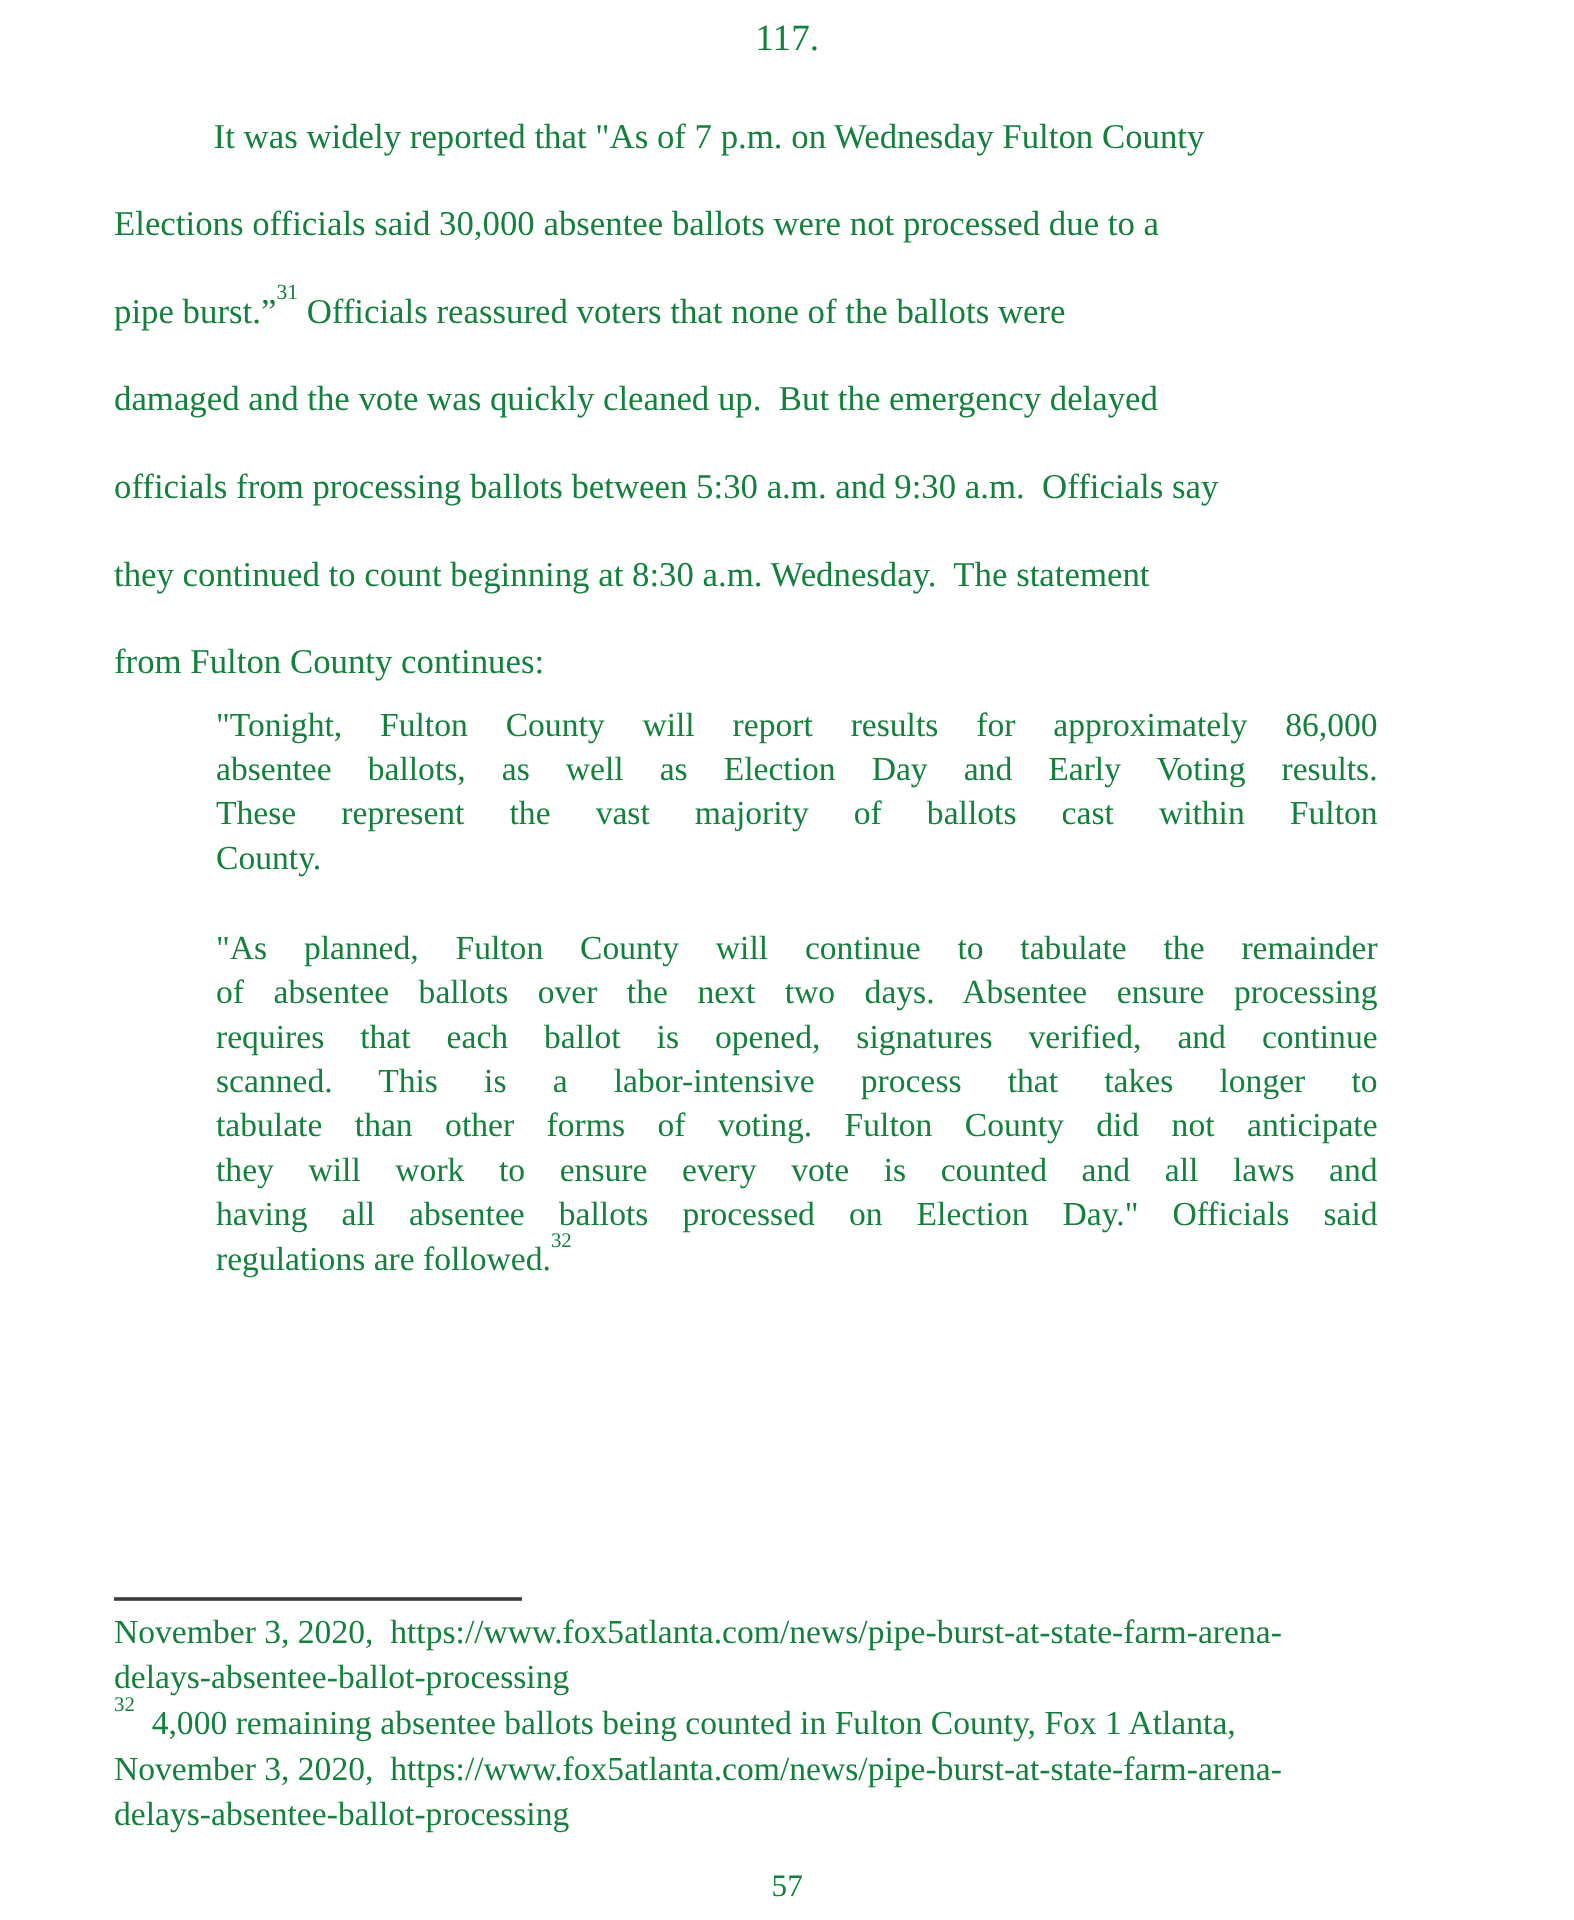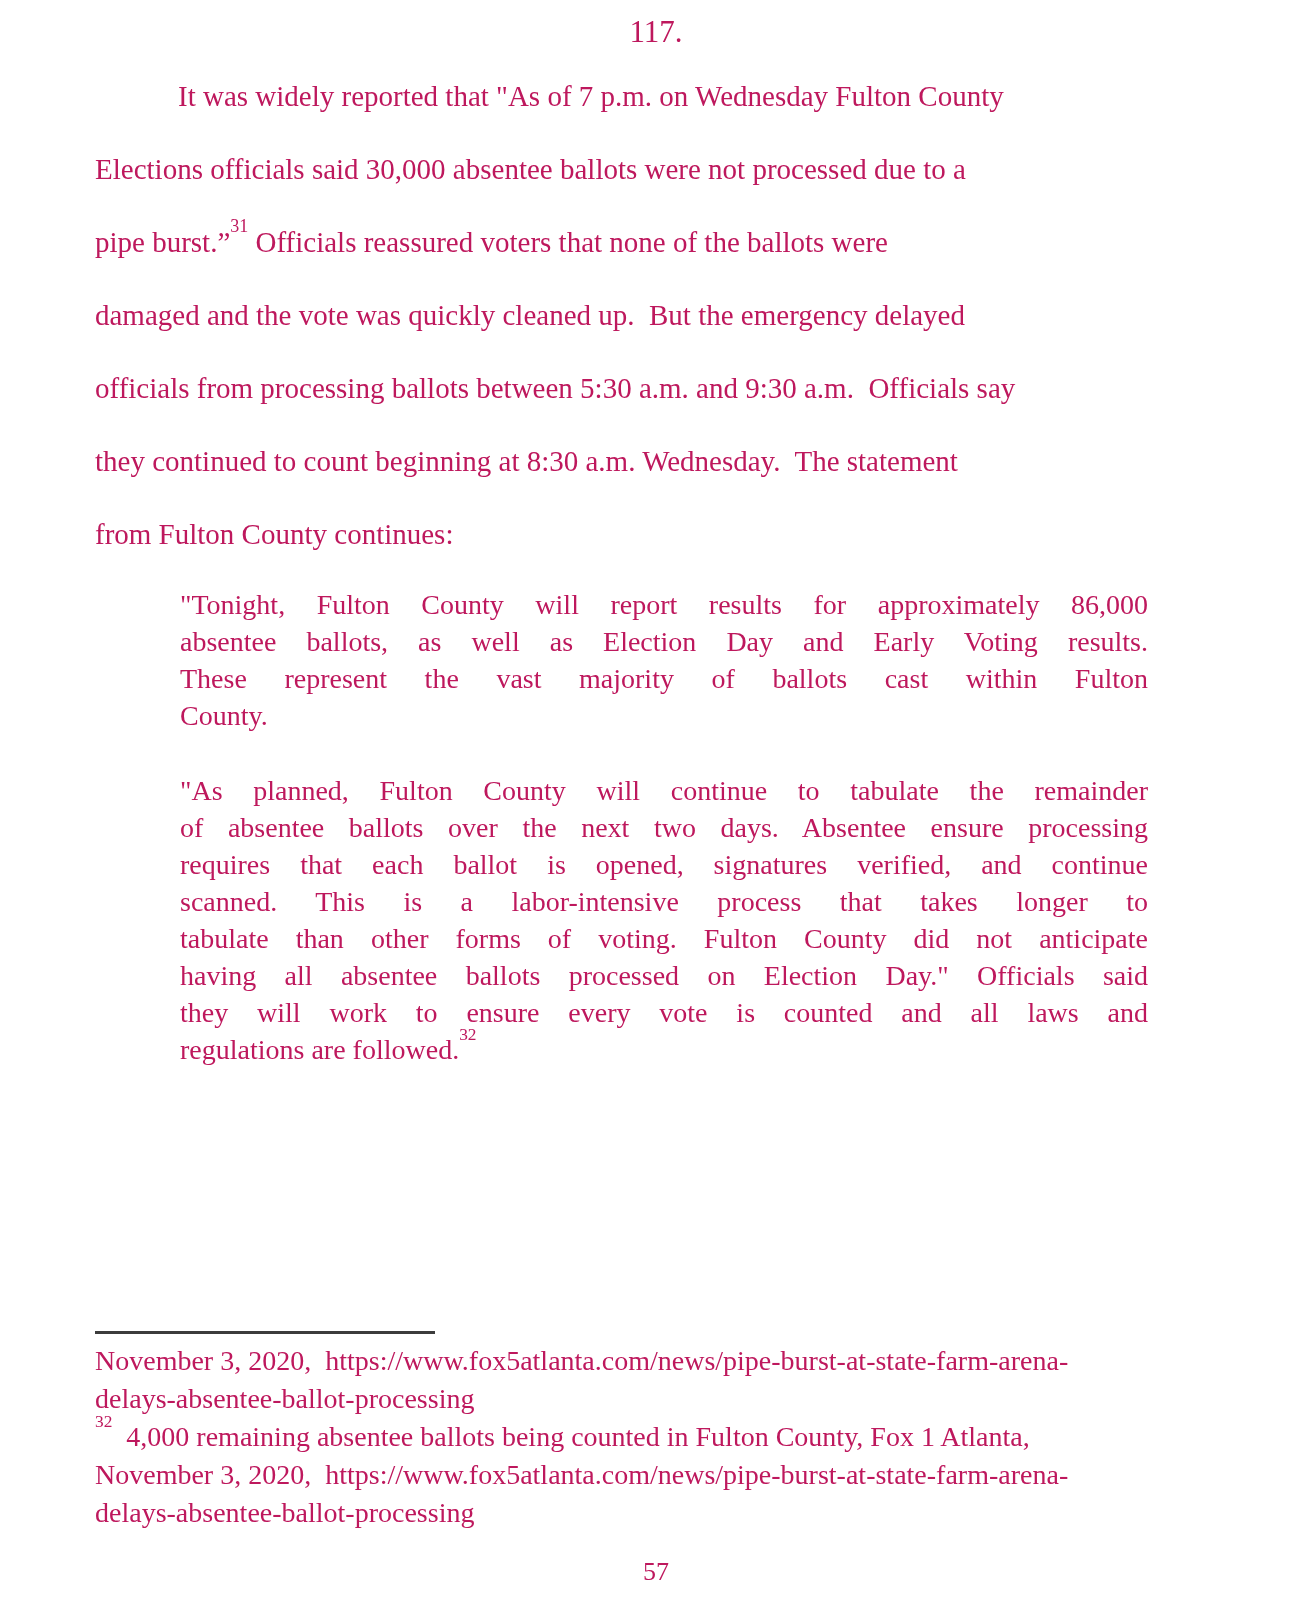--- a/index.html
+++ b/index.html
@@ -1,30 +1,30 @@
 <!DOCTYPE html>
 <html><head>
 <meta charset="utf-8">
 <style>
   html,body{margin:0;padding:0;background:#e8e8e8;}
   #page{
     position:relative;
     width:1312px;height:1600px;
     margin:0 auto;
     background:#ffffff;
-    color:#be185d;
+    color:#15803d;
     font-family:"Liberation Serif", serif;
     overflow:hidden;
   }
   .heading{
     position:absolute;top:14px;left:0;width:100%;
     text-align:center;font-size:31px;line-height:36px;
   }
   .para{
-    position:absolute;top:60px;left:95px;width:1140px;
+    position:absolute;top:78px;left:95px;width:1140px;
   }
   .body-line{
     white-space:pre;
     font-size:29px;line-height:73px;
   }
   .indent{padding-left:83px;}
   .quote{
     position:absolute;left:180px;width:968px;
   }
   #quote1{top:586px;}
@@ -79,22 +79,22 @@
     <div class="quote-line">These represent the vast majority of ballots cast within Fulton</div>
     <div class="quote-line last">County.</div>
   </div>
 
   <div id="quote2" class="quote">
     <div class="quote-line">"As planned, Fulton County will continue to tabulate the remainder</div>
     <div class="quote-line">of absentee ballots over the next two days. Absentee ensure processing</div>
     <div class="quote-line">requires that each ballot is opened, signatures verified, and continue</div>
     <div class="quote-line">scanned.  This is a labor-intensive process that takes longer to</div>
     <div class="quote-line">tabulate than other forms of voting. Fulton County did not anticipate</div>
+    <div class="quote-line">they will work to ensure every vote is counted and all laws and</div>
     <div class="quote-line">having all absentee ballots processed on Election Day."  Officials said</div>
-    <div class="quote-line">they will work to ensure every vote is counted and all laws and</div>
     <div class="quote-line last"><span>regulations are followed.</span><sup>32</sup></div>
   </div>
 
   <div class="fn-rule"></div>
 
   <div class="footnotes">
     <div class="fn-line">November 3, 2020,  https://www.fox5atlanta.com/news/pipe-burst-at-state-farm-arena-</div>
     <div class="fn-line">delays-absentee-ballot-processing</div>
     <div class="fn-line"><sup>32</sup><span>  4,000 remaining absentee ballots being counted in Fulton County, Fox 1 Atlanta,</span></div>
     <div class="fn-line">November 3, 2020,  https://www.fox5atlanta.com/news/pipe-burst-at-state-farm-arena-</div>

